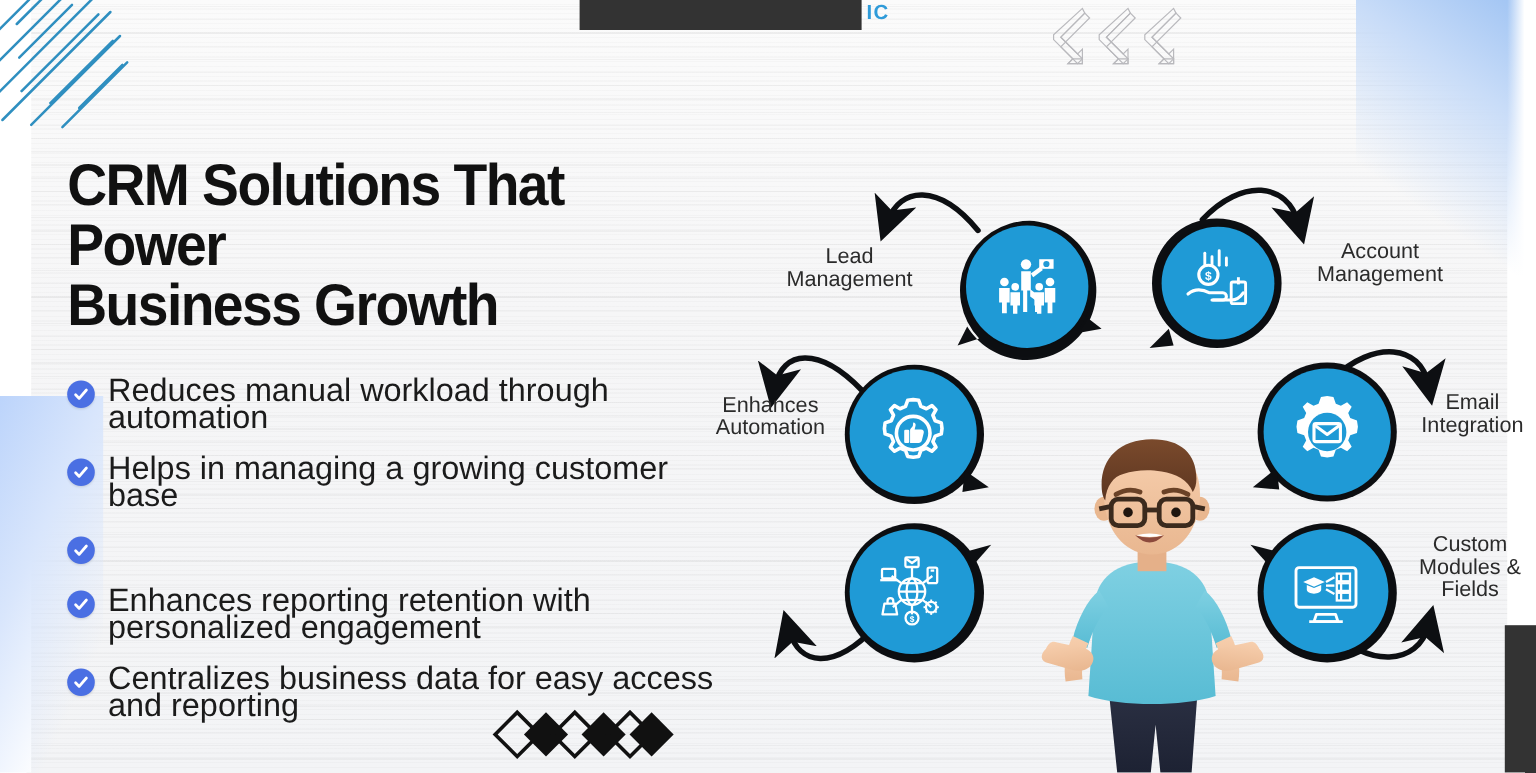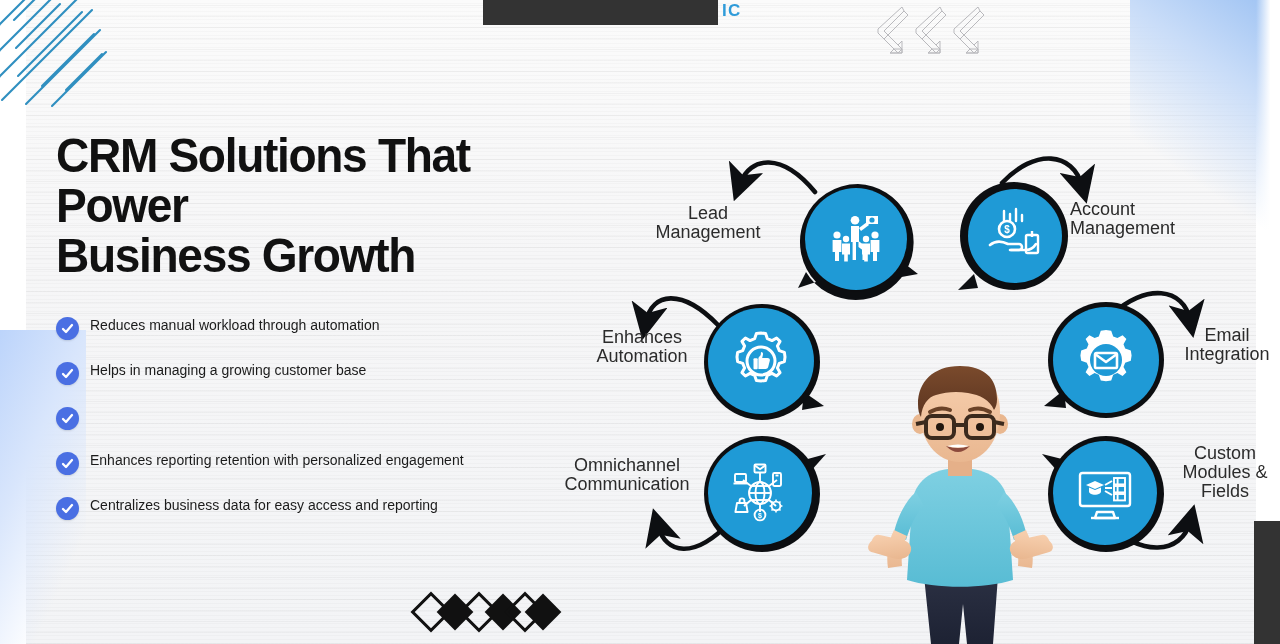--- a/index.html
+++ b/index.html
@@ -100,21 +100,21 @@
   }
   .bullet-badge{
     flex:0 0 auto;width:23px;height:23px;border-radius:50%;
     background:#4a6fe3;
     display:flex;align-items:center;justify-content:center;
     margin-top:3px;
     box-shadow:0 1px 2px rgba(0,0,0,.12);
   }
   .bullet-text{
     font-family:"Liberation Sans",sans-serif;
-    font-size:14px;line-height:23px;color:#1b1b1b;
+    font-size:27px;line-height:23px;color:#1b1b1b;
     max-width:505px;
   }
 
   
   .diagram{position:absolute;left:570px;top:130px;width:710px;height:514px;}
 
   .node{position:absolute;}
   .node-circle{
     position:absolute;border-radius:50%;
     background:#1f9ad6;
@@ -329,21 +329,21 @@
             <line x1="36" y1="14" x2="36" y2="8"></line>
           </g>
           <circle cx="21" cy="22" r="8" fill="none" stroke="#ffffff" stroke-width="2.6"></circle>
           <text x="21" y="26" font-family="Liberation Sans, sans-serif" font-size="10" font-weight="700" fill="#ffffff" text-anchor="middle">$</text>
           <path d="M4 38 C10 33 16 34 22 37 L33 37 a3 3 0 0 1 0 6 h-8" fill="none" stroke="#ffffff" stroke-width="2.6" stroke-linecap="round" stroke-linejoin="round"></path>
           <path d="M24 43 L40 43 C45 43 48 40 50 37" fill="none" stroke="#ffffff" stroke-width="2.6" stroke-linecap="round"></path>
           <rect x="40" y="28" width="12" height="18" rx="1.4" fill="none" stroke="#ffffff" stroke-width="2.4"></rect>
           <line x1="46" y1="24" x2="46" y2="30" stroke="#ffffff" stroke-width="2.4"></line>
         </svg>
       </div>
-      <div class="node-label" style="left:118px;top:22px;width:160px;text-align:left;">Account
+      <div class="node-label" style="left:118px;top:22px;width:160px;text-align:center;">Account
 Management</div>
     </div>
 
     <div class="node" style="left:130px;top:170px;width:128px;height:126px;">
       <svg width="128" height="126" viewBox="0 0 128 126" style="position:absolute;left:0;top:0;">
         <circle cx="62" cy="62" r="58" fill="#0d0f12"></circle>
         <path d="M104 92 L124 106 L102 110 Z" fill="#0d0f12"></path>
       </svg>
       <div class="node-circle" style="left:8px;top:8px;width:106px;height:106px;">
         <svg width="66" height="66" viewBox="0 0 66 66">
@@ -420,22 +420,20 @@
               <line x1="43.5" y1="40.5" x2="44.9" y2="41.9"></line>
                 <line x1="51.1" y1="48.1" x2="52.5" y2="49.5"></line>
               <line x1="43.5" y1="49.5" x2="44.9" y2="48.1"></line>
                 <line x1="51.1" y1="41.9" x2="52.5" y2="40.5"></line>
             </g>
             <circle cx="32" cy="54" r="5.4"></circle>
           </g>
           <text x="32" y="57.4" font-family="Liberation Sans, sans-serif" font-size="7" font-weight="700" fill="#ffffff" text-anchor="middle">$</text>
         </svg>
       </div>
-      <div class="node-label" style="left:-142px;top:26px;width:142px;text-align:center;">Omnichannel
-Communication</div>
     </div>
 
     <div class="node" style="left:470px;top:300px;width:132px;height:128px;">
       <svg width="132" height="128" viewBox="0 0 132 128" style="position:absolute;left:0;top:0;">
         <circle cx="66" cy="64" r="58" fill="#0d0f12"></circle>
         <path d="M26 30 L2 24 L20 44 Z" fill="#0d0f12"></path>
       </svg>
       <div class="node-circle" style="left:13px;top:11px;width:104px;height:104px;">
         <svg width="64" height="64" viewBox="0 0 64 64">
           <g fill="none" stroke="#ffffff" stroke-width="2.4" stroke-linejoin="round">

